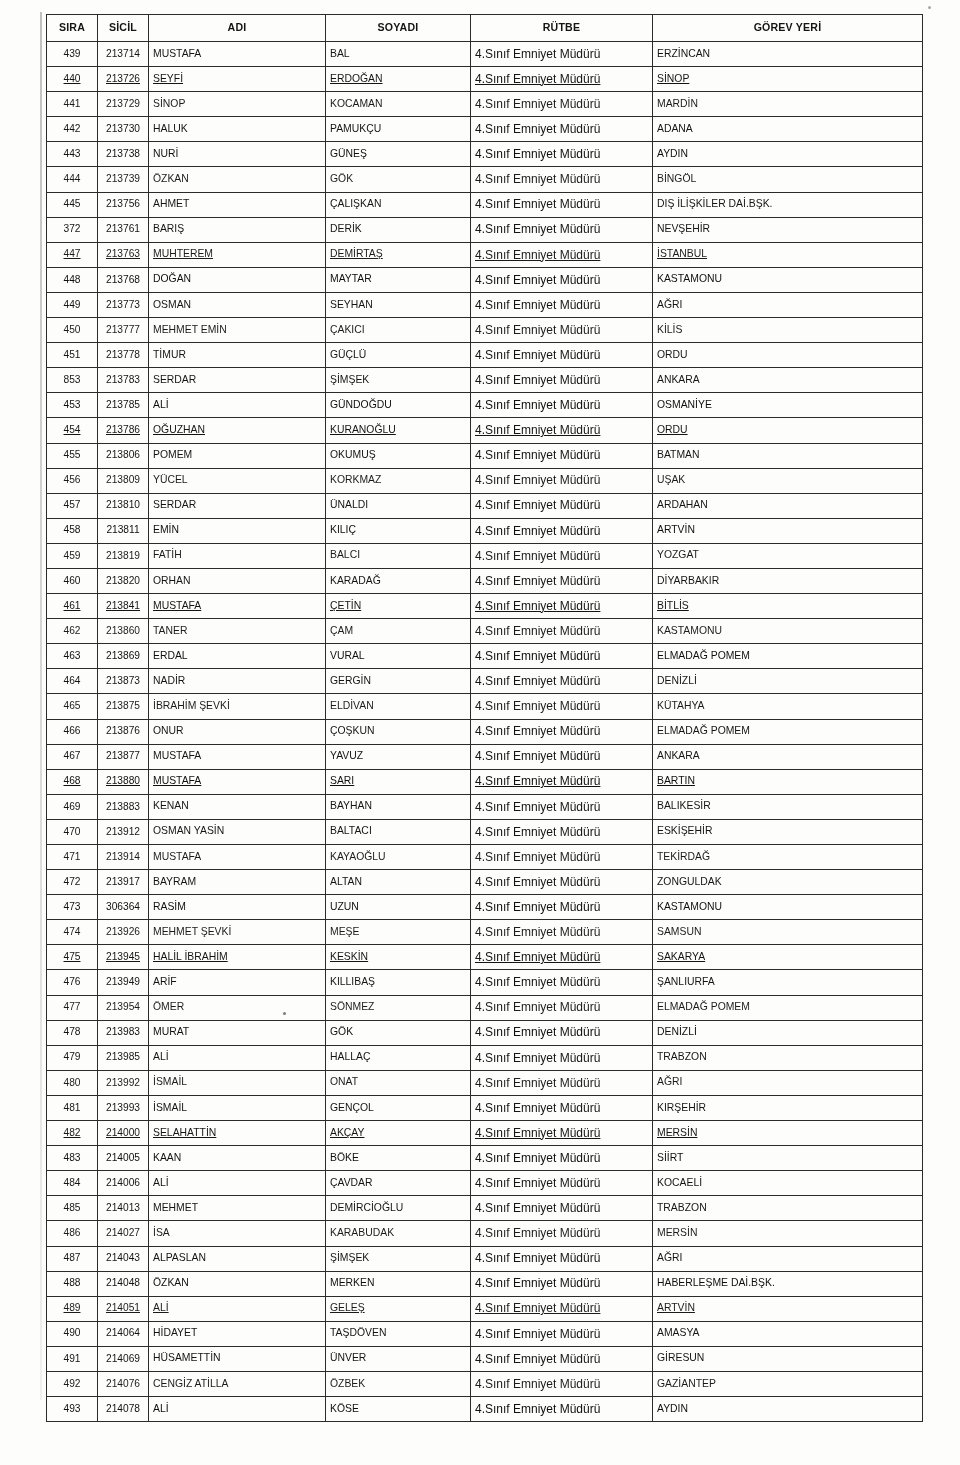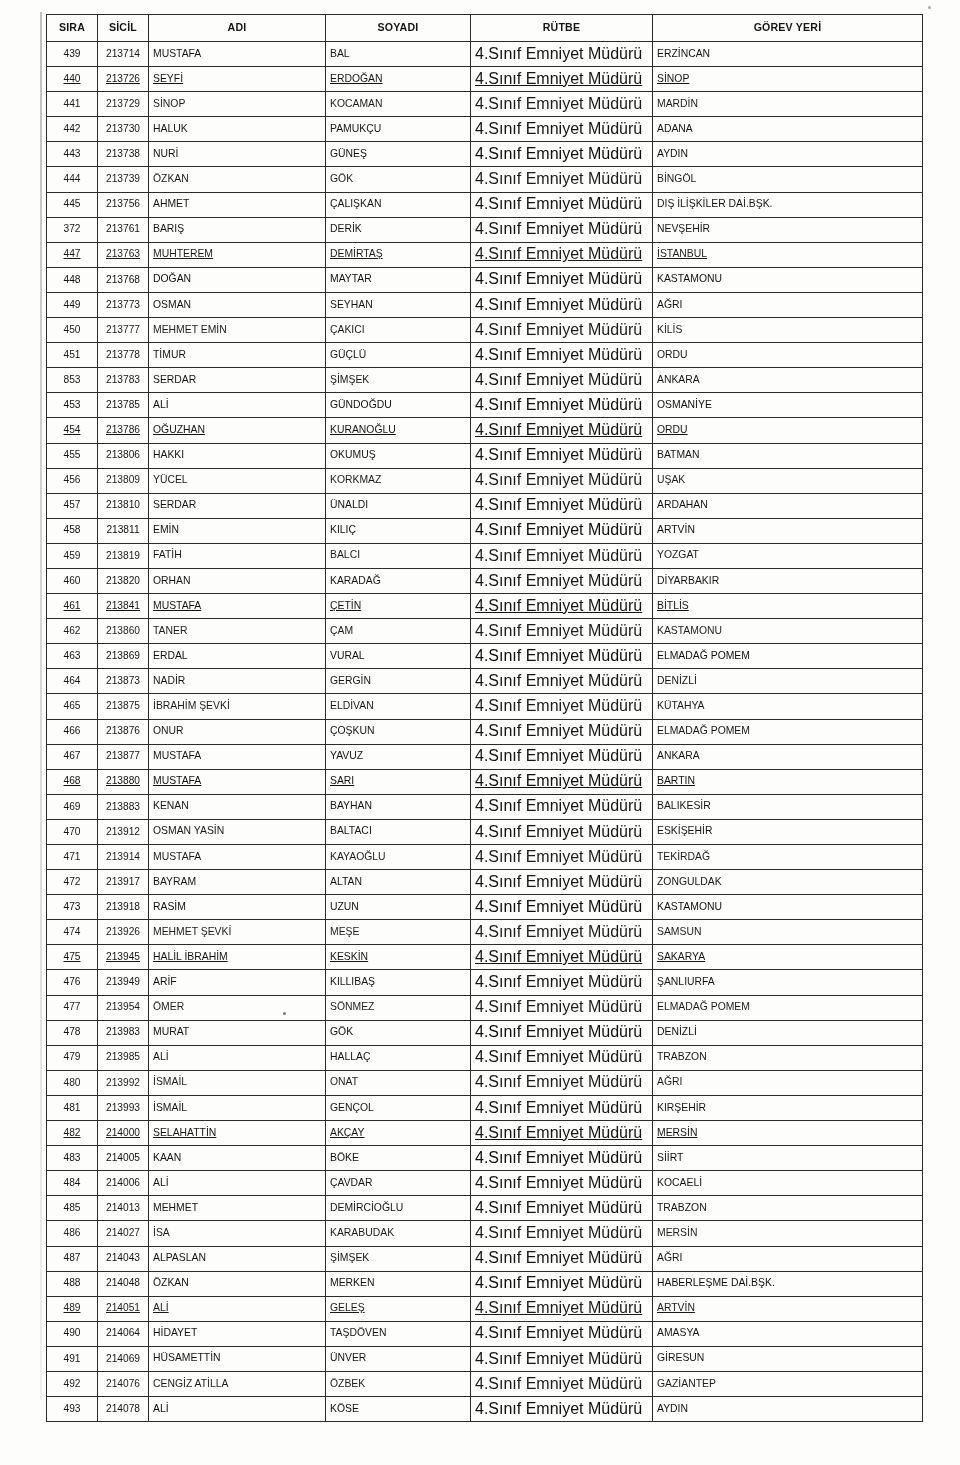--- a/index.html
+++ b/index.html
@@ -70,21 +70,21 @@
     font-size: 10.2px;
   }
   td.cell-adi,
   td.cell-soyadi,
   td.cell-rutbe,
   td.cell-gorev {
     text-align: left;
     padding-left: 5px;
   }
   td.cell-rutbe {
-    font-size: 16px;
+    font-size: 12px;
   }
 
   
   tbody tr:nth-child(3n) td { color: #1b1b1b; }
   tbody tr:nth-child(5n) td { color: #0f0f0f; }
   tbody tr:nth-child(7n+2) td { border-top-color: #1a1a1a; text-decoration: underline; }
 
   .scan-marks {
     position: absolute;
     inset: 0;
@@ -267,21 +267,21 @@
           <td class="cell-sira">454</td>
           <td class="cell-sicil">213786</td>
           <td class="cell-adi">OĞUZHAN</td>
           <td class="cell-soyadi">KURANOĞLU</td>
           <td class="cell-rutbe">4.Sınıf Emniyet Müdürü</td>
           <td class="cell-gorev">ORDU</td>
         </tr>
         <tr>
           <td class="cell-sira">455</td>
           <td class="cell-sicil">213806</td>
-          <td class="cell-adi">HAKKI</td>
+          <td class="cell-adi">POMEM</td>
           <td class="cell-soyadi">OKUMUŞ</td>
           <td class="cell-rutbe">4.Sınıf Emniyet Müdürü</td>
           <td class="cell-gorev">BATMAN</td>
         </tr>
         <tr>
           <td class="cell-sira">456</td>
           <td class="cell-sicil">213809</td>
           <td class="cell-adi">YÜCEL</td>
           <td class="cell-soyadi">KORKMAZ</td>
           <td class="cell-rutbe">4.Sınıf Emniyet Müdürü</td>
@@ -410,21 +410,21 @@
         <tr>
           <td class="cell-sira">472</td>
           <td class="cell-sicil">213917</td>
           <td class="cell-adi">BAYRAM</td>
           <td class="cell-soyadi">ALTAN</td>
           <td class="cell-rutbe">4.Sınıf Emniyet Müdürü</td>
           <td class="cell-gorev">ZONGULDAK</td>
         </tr>
         <tr>
           <td class="cell-sira">473</td>
-          <td class="cell-sicil">213918</td>
+          <td class="cell-sicil">306364</td>
           <td class="cell-adi">RASİM</td>
           <td class="cell-soyadi">UZUN</td>
           <td class="cell-rutbe">4.Sınıf Emniyet Müdürü</td>
           <td class="cell-gorev">KASTAMONU</td>
         </tr>
         <tr>
           <td class="cell-sira">474</td>
           <td class="cell-sicil">213926</td>
           <td class="cell-adi">MEHMET ŞEVKİ</td>
           <td class="cell-soyadi">MEŞE</td>

